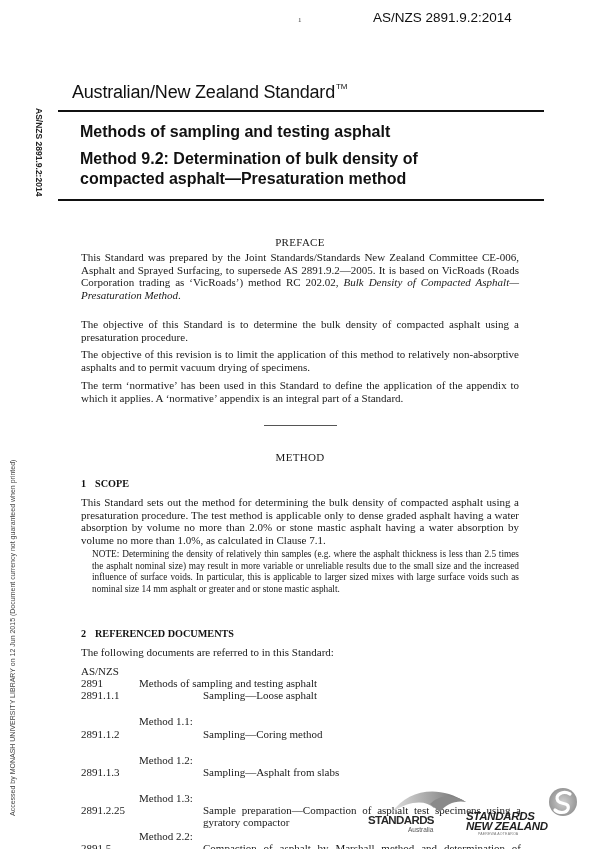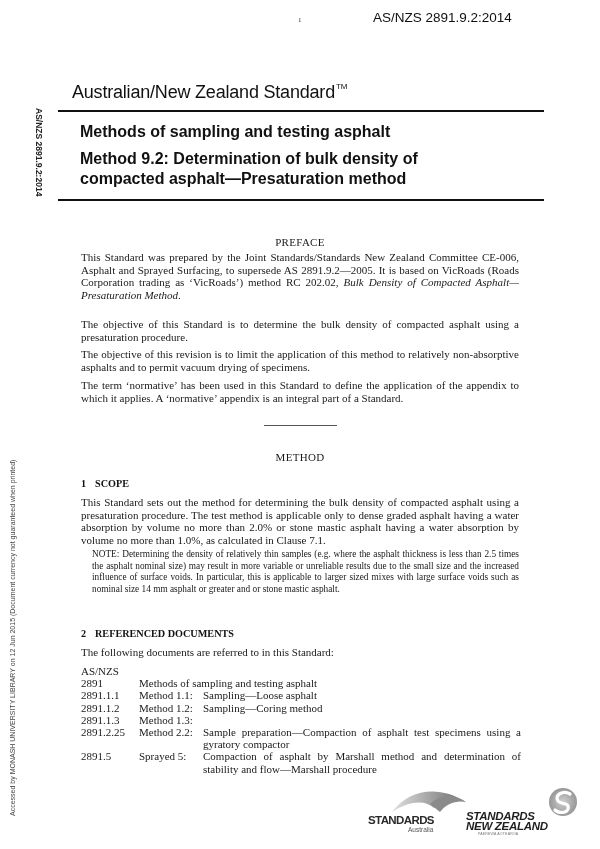--- a/index.html
+++ b/index.html
@@ -124,21 +124,21 @@
       width: 440px;
     }
     .ref-row {
       display: flex;
       font-family: "Liberation Serif", serif;
       font-size: 11px;
       line-height: 12.2px;
       color: #1a1a1a;
     }
     .ref-code { width: 58px; flex: none; }
-    .ref-method { width: 64px; flex: none; }
+    .ref-method { width: 64px; flex: none; margin-top: 26px; }
     .ref-desc { flex: 1; text-align: justify; }
     .ref-wide { flex: 1; }
 
     .watermark {
       left: 9px; top: 816px;
       transform-origin: 0 0;
       transform: rotate(-90deg);
       font-family: "Liberation Sans", sans-serif;
       font-size: 7px;
       white-space: nowrap;
@@ -248,20 +248,21 @@
     <span class="ref-desc">Sampling—Loose asphalt</span>
   </div>
   <div class="ref-row">
     <span class="ref-code">2891.1.2</span>
     <span class="ref-method">Method 1.2:</span>
     <span class="ref-desc">Sampling—Coring method</span>
   </div>
   <div class="ref-row">
     <span class="ref-code">2891.1.3</span>
     <span class="ref-method">Method 1.3:</span>
+    <span class="ref-desc">Sampling—Asphalt from slabs</span>
   </div>
   <div class="ref-row">
     <span class="ref-code">2891.2.25</span>
     <span class="ref-method">Method 2.2:</span>
     <span class="ref-desc">Sample preparation—Compaction of asphalt test specimens using a gyratory compactor</span>
   </div>
   <div class="ref-row">
     <span class="ref-code">2891.5</span>
     <span class="ref-method">Sprayed 5:</span>
     <span class="ref-desc">Compaction of asphalt by Marshall method and determination of stability and flow—Marshall procedure</span>

